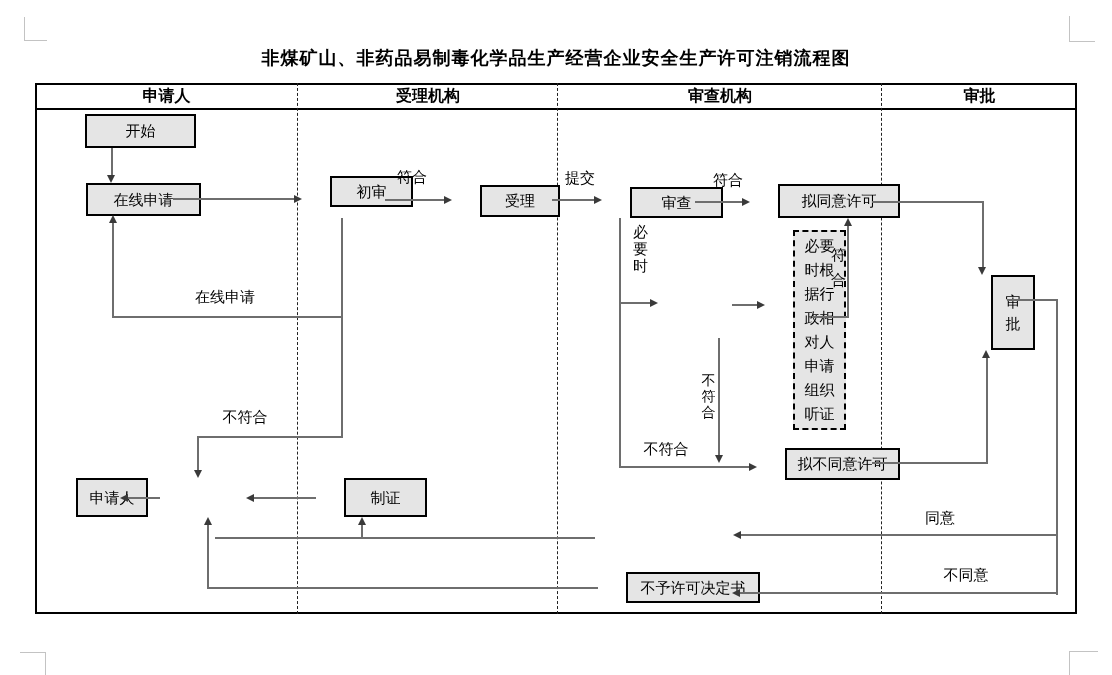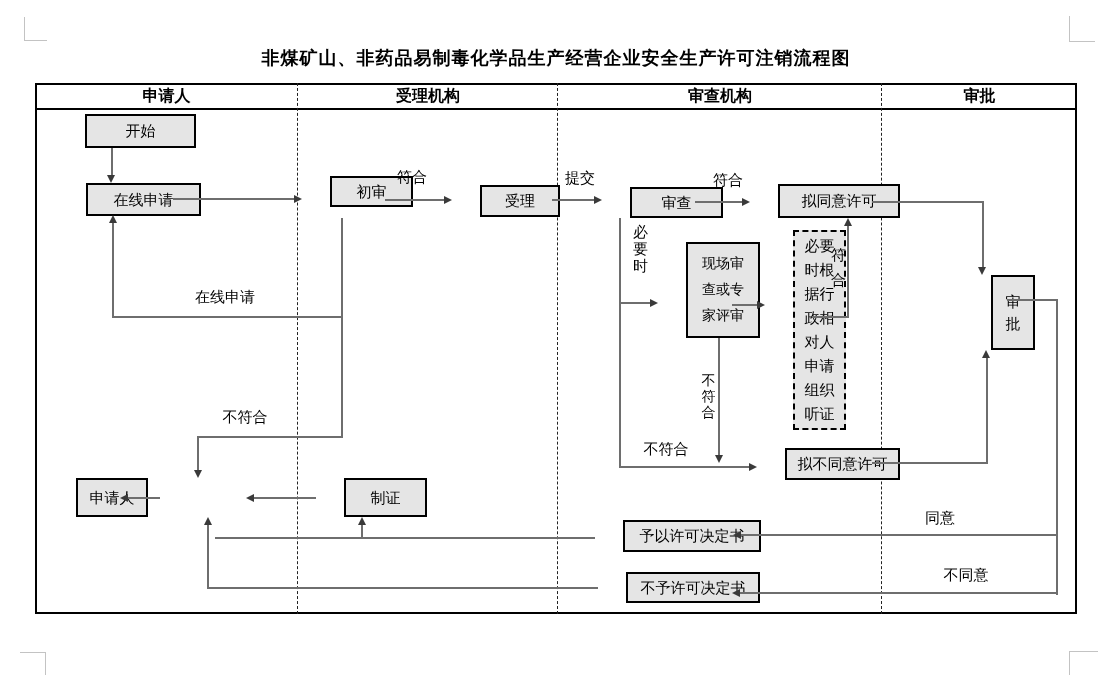--- a/index.html
+++ b/index.html
@@ -56,33 +56,29 @@
   <div class="lane" style="left:558px;width:324px;">审查机构</div>
   <div class="lane" style="left:298px;width:260px;">受理机构</div>
   <div class="lane" style="left:882px;width:195px;">审批</div>
 
   <div class="box" style="left:57px;top:114px;width:111px;height:34px;">开始</div>
   <div class="box" style="left:58px;top:183px;width:115px;height:33px;">在线申请</div>
   <div class="box" style="left:302px;top:176px;width:83px;height:31px;">初审</div>
   <div class="box" style="left:452px;top:185px;width:80px;height:32px;">受理</div>
   <div class="box" style="left:602px;top:187px;width:93px;height:31px;">审查</div>
   <div class="box" style="left:750px;top:184px;width:122px;height:34px;">拟同意许可</div>
-  <div class="box" style="left:658px;top:242px;width:74px;height:96px;">
-    <span class="wrap3">现场审查或专家评审</span>
-  </div>
   <div class="box dashed" style="left:765px;top:230px;width:53px;height:200px;">
     <span class="wrap2">必要时根据行政相对人申请组织听证</span>
   </div>
   <div class="box" style="left:963px;top:275px;width:44px;height:75px;">
     <span class="wrap1">审批</span>
   </div>
   <div class="box" style="left:757px;top:448px;width:115px;height:32px;">拟不同意许可</div>
   <div class="box" style="left:48px;top:478px;width:72px;height:39px;">申请人</div>
   <div class="box" style="left:316px;top:478px;width:83px;height:39px;">制证</div>
-  <div class="box" style="left:595px;top:520px;width:138px;height:32px;">予以许可决定书</div>
   <div class="box" style="left:598px;top:572px;width:134px;height:31px;">不予许可决定书</div>
 
   <div class="vl" style="left:111px;top:148px;height:28px;"></div>
   <div class="ah d" style="left:107px;top:175px;"></div>
 
   <div class="hl" style="left:173px;top:198px;width:121px;"></div>
   <div class="ah r" style="left:294px;top:195px;"></div>
 
   <div class="hl" style="left:385px;top:199px;width:59px;"></div>
   <div class="ah r" style="left:444px;top:196px;"></div>

